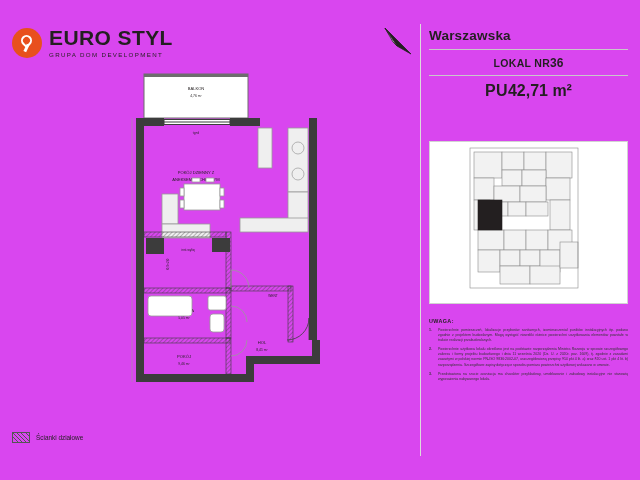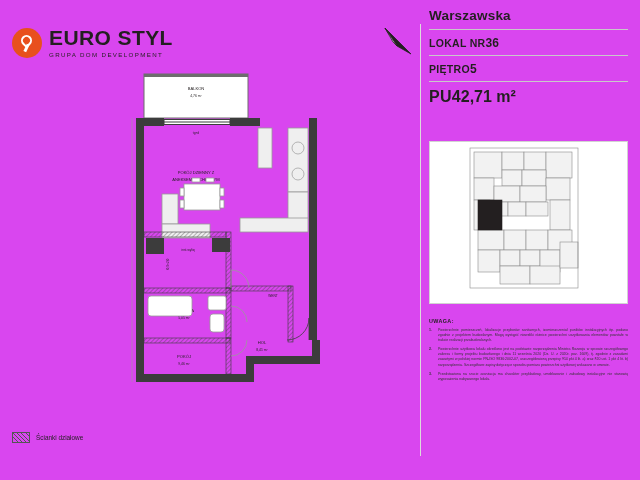--- a/index.html
+++ b/index.html
@@ -82,33 +82,33 @@
     left: 381px;
     top: 24px;
     width: 34px;
     height: 34px;
   }
 
   
   .info {
     position: absolute;
     left: 429px;
-    top: 8px;
+    top: 28px;
     width: 199px;
   }
   .info-title {
     font-size: 13.5px;
     font-weight: bold;
     color: #231f20;
     letter-spacing: 0.2px;
     padding-bottom: 6px;
   }
   .info-row {
     display: flex;
-    justify-content: flex-start;
+    justify-content: center;
     align-items: baseline;
     border-top: 1px solid #c9c9c9;
     padding: 5.5px 0 5.5px 0;
   }
   .info-row .k {
     font-size: 10.5px;
     font-weight: bold;
     color: #231f20;
     letter-spacing: 0.3px;
   }
@@ -230,24 +230,20 @@
   </div>
 
   <div class="vdiv"></div>
 
   <div class="info">
     <div class="info-title">Warszawska</div>
 
     <div class="info-row">
       <span class="k">LOKAL NR</span>
       <span class="v">36</span>
-    </div>
-    <div class="info-row">
-      <span class="k">PIĘTRO</span>
-      <span class="v">5</span>
     </div>
     <div class="info-row big">
       <span class="k">PU</span>
       <span class="v">42,71 m²</span>
     </div>
   </div>
 
   <div class="keyplan">
     <svg width="197" height="161" viewBox="0 0 197 161">
       <rect x="0" y="0" width="197" height="161" fill="#ffffff"></rect>

